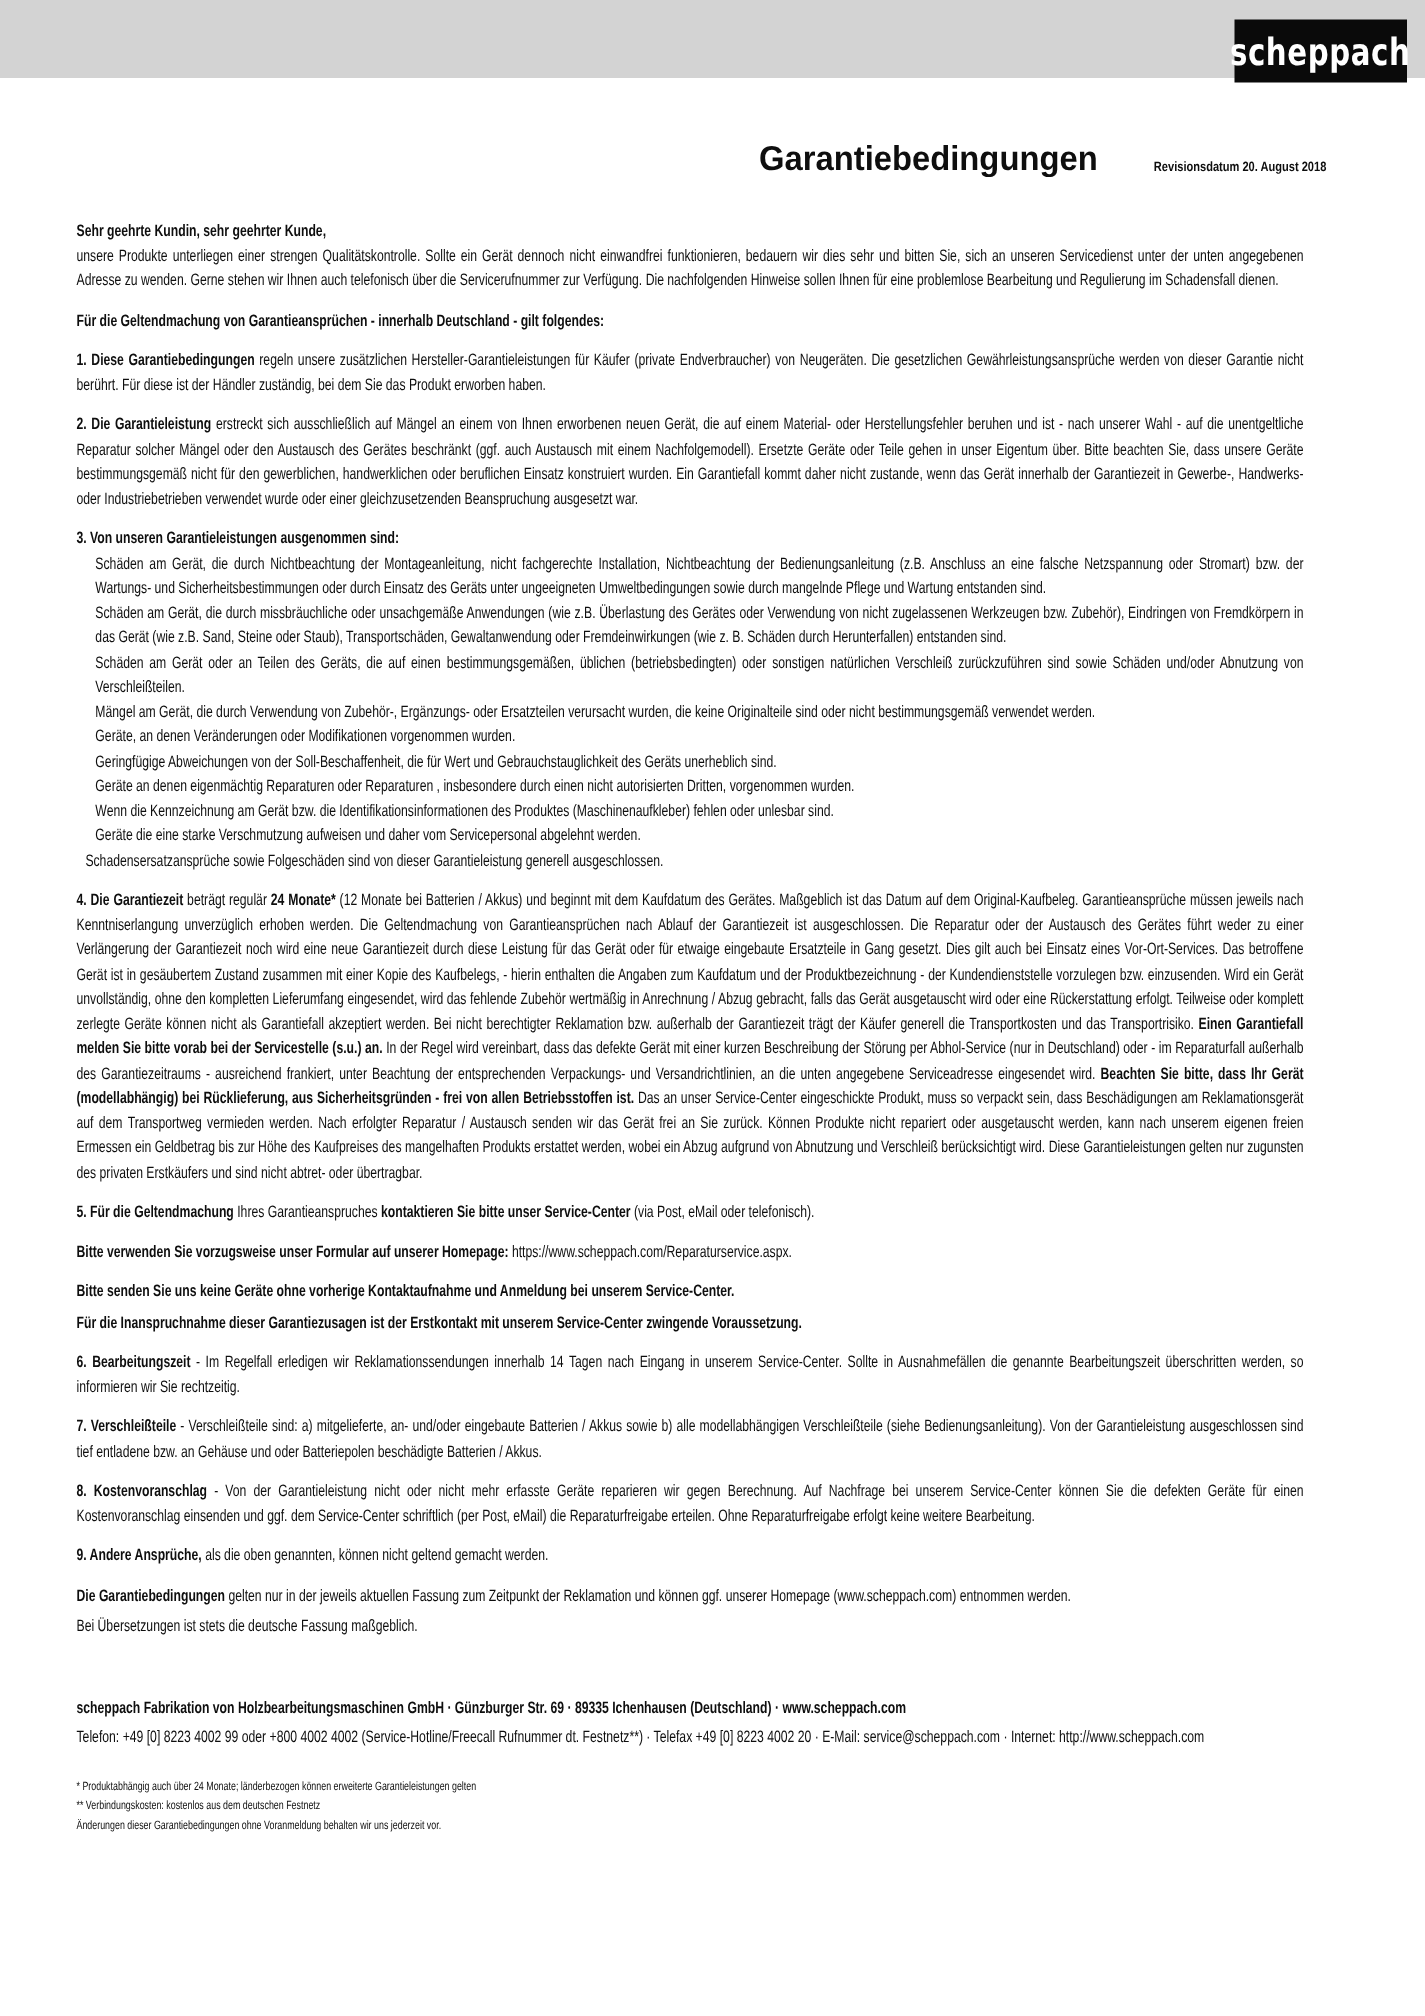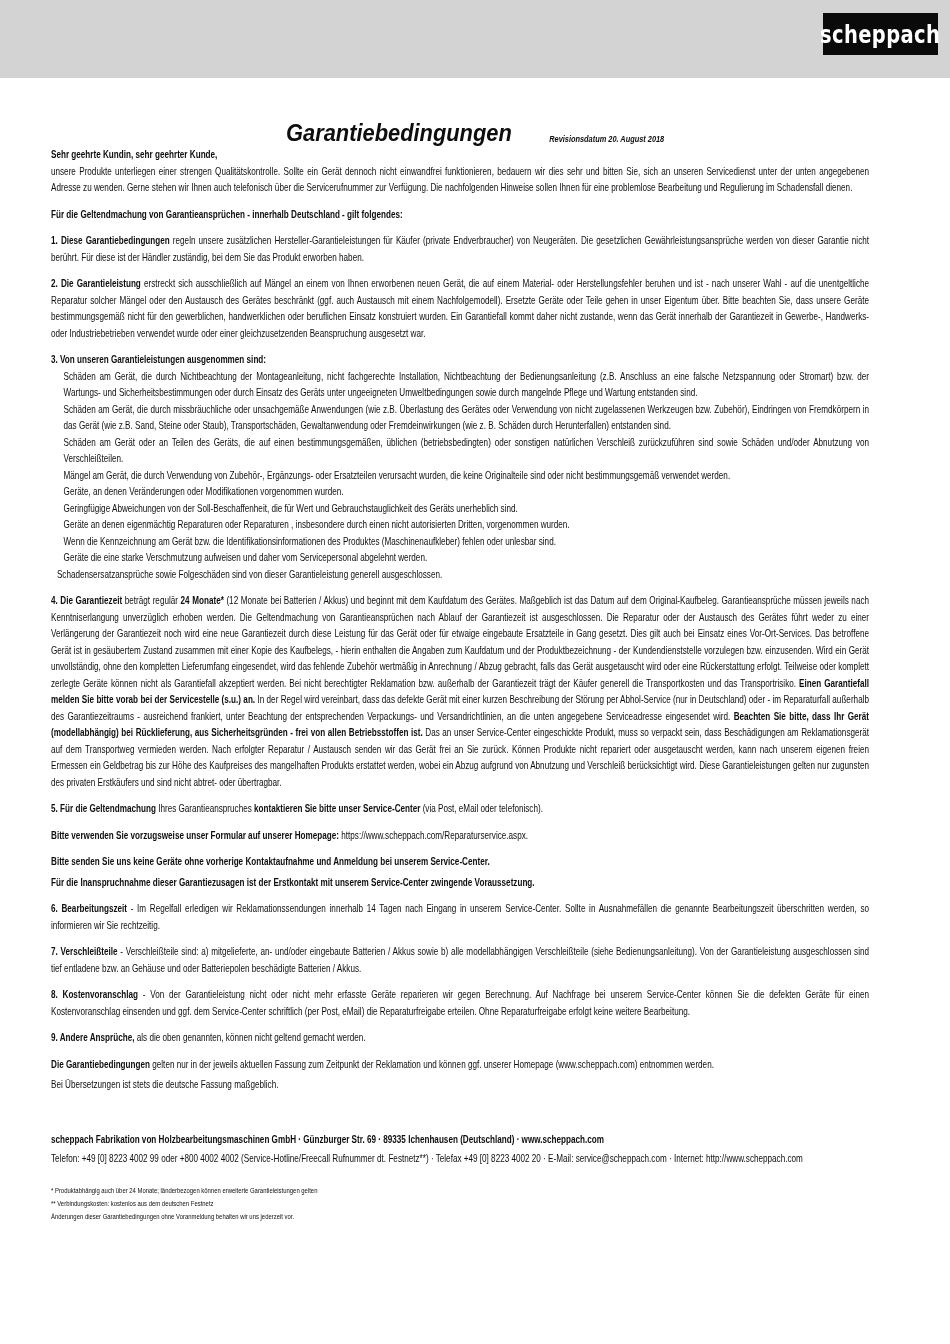--- a/index.html
+++ b/index.html
@@ -6,39 +6,39 @@
   html, body { background: #ffffff; }
   body {
     width: 950px; height: 1344px;
     position: relative; overflow: hidden;
     font-family: "Liberation Sans", "DejaVu Sans", sans-serif;
     color: #0e0e0e;
     -webkit-font-smoothing: antialiased;
   }
   .band {
     position: absolute; top: 0; left: 0;
-    width: 950px; height: 78px;
+    width: 950px; height: 52px;
     background: #d3d3d3;
   }
   .logo-box {
     position: absolute; left: 823px; top: 13px;
     width: 115px; height: 42px;
     background: #0a0a0a;
     display: flex; align-items: center; justify-content: center;
   }
   .logo-text {
     color: #ffffff; font-weight: bold; font-size: 25px;
     letter-spacing: 0.5px;
     transform: scaleX(0.78);
     font-family: "DejaVu Sans", sans-serif;
     white-space: nowrap;
   }
   .title-row {
-    position: absolute; top: 120px; left: 66px; width: 818px;
-    display: flex; justify-content: center; align-items: flex-end; font-style: italic;
+    position: absolute; top: 92px; left: 66px; width: 818px;
+    display: flex; justify-content: flex-end; align-items: flex-end;
   }
   .page-title {
     font-size: 23px; font-weight: bold;
     transform: scaleX(0.95); transform-origin: 0 100%;
     white-space: nowrap;
   }
   .revision {
     font-size: 9px; font-weight: bold; padding-bottom: 3px;
     transform: scaleX(0.82); transform-origin: 100% 100%;
     white-space: nowrap;

